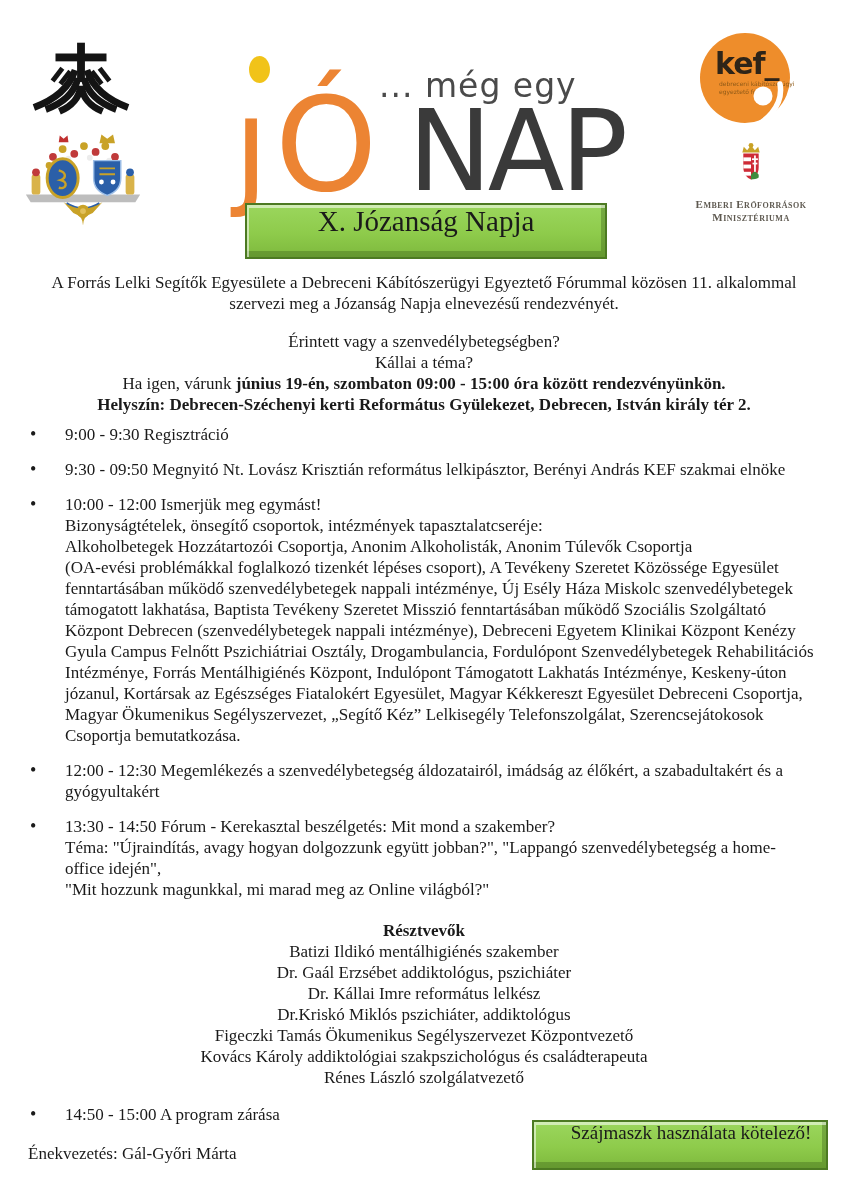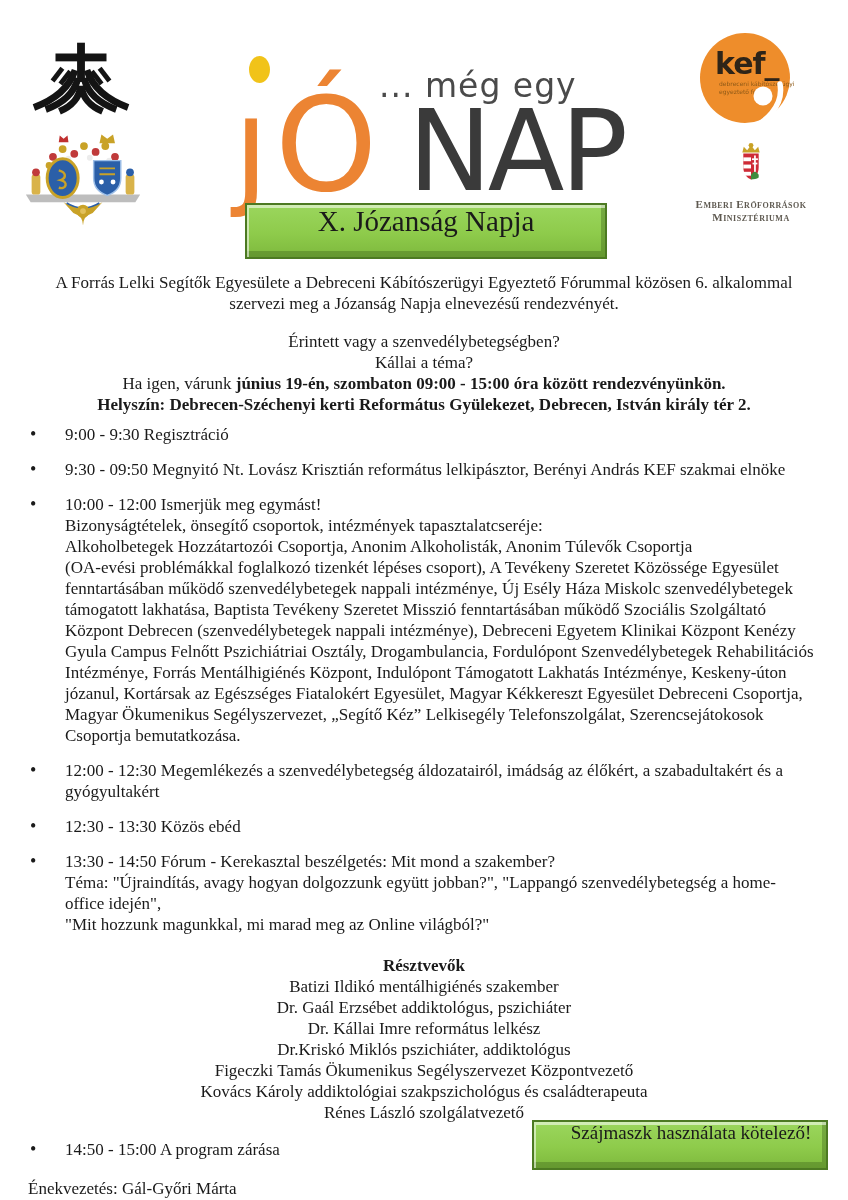--- a/index.html
+++ b/index.html
@@ -158,21 +158,21 @@
       <div>Minisztériuma</div>
     </div>
   </div>
 
   <div class="banner green3d">
     <span>X. Józanság Napja</span>
   </div>
 
   <div class="content">
 
-    <p class="intro">A Forrás Lelki Segítők Egyesülete a Debreceni Kábítószerügyi Egyeztető Fórummal közösen 6. alkalommal szervezi meg a Józanság Napja elnevezésű rendezvényét.</p>
+    <p class="intro">A Forrás Lelki Segítők Egyesülete a Debreceni Kábítószerügyi Egyeztető Fórummal közösen 11. alkalommal szervezi meg a Józanság Napja elnevezésű rendezvényét.</p>
 
     <div class="invite">
       <div>Érintett vagy a szenvedélybetegségben?</div>
       <div>Kállai a téma?</div>
       <div><span>Ha igen, várunk </span><span class="b">június 19-én, szombaton 09:00 - 15:00 óra között rendezvényünkön.</span></div>
       <div class="b">Helyszín: Debrecen-Széchenyi kerti Református Gyülekezet, Debrecen, István király tér 2.</div>
     </div>
 
     <ul class="bullets">
       <li>
@@ -182,23 +182,20 @@
         <div>9:30 - 09:50 Megnyitó Nt. Lovász Krisztián református lelkipásztor, Berényi András KEF szakmai elnöke</div>
       </li>
       <li>
         <div>10:00 - 12:00 Ismerjük meg egymást!</div>
         <div class="details">Bizonyságtételek, önsegítő csoportok, intézmények tapasztalatcseréje:
 Alkoholbetegek Hozzátartozói Csoportja, Anonim Alkoholisták, Anonim Túlevők Csoportja
 (OA-evési problémákkal foglalkozó tizenkét lépéses csoport), A Tevékeny Szeretet Közössége Egyesület fenntartásában működő szenvedélybetegek nappali intézménye, Új Esély Háza Miskolc szenvedélybetegek támogatott lakhatása, Baptista Tevékeny Szeretet Misszió fenntartásában működő Szociális Szolgáltató Központ Debrecen (szenvedélybetegek nappali intézménye), Debreceni Egyetem Klinikai Központ Kenézy Gyula Campus Felnőtt Pszichiátriai Osztály, Drogambulancia, Fordulópont Szenvedélybetegek Rehabilitációs Intézménye, Forrás Mentálhigiénés Központ, Indulópont Támogatott Lakhatás Intézménye, Keskeny-úton józanul, Kortársak az Egészséges Fiatalokért Egyesület, Magyar Kékkereszt Egyesület Debreceni Csoportja, Magyar Ökumenikus Segélyszervezet, „Segítő Kéz” Lelkisegély Telefonszolgálat, Szerencsejátokosok Csoportja bemutatkozása.</div>
       </li>
       <li>
         <div>12:00 - 12:30 Megemlékezés a szenvedélybetegség áldozatairól, imádság az élőkért, a szabadultakért és a gyógyultakért</div>
-      </li>
-      <li>
-        <div>12:30 - 13:30 Közös ebéd</div>
       </li>
       <li>
         <div>13:30 - 14:50 Fórum - Kerekasztal beszélgetés: Mit mond a szakember?</div>
         <div class="details">Téma: "Újraindítás, avagy hogyan dolgozzunk együtt jobban?", "Lappangó szenvedélybetegség a home-office idején",
 "Mit hozzunk magunkkal, mi marad meg az Online világból?"</div>
       </li>
     </ul>
 
     <div class="participants">
       <div class="ptitle">Résztvevők</div>

